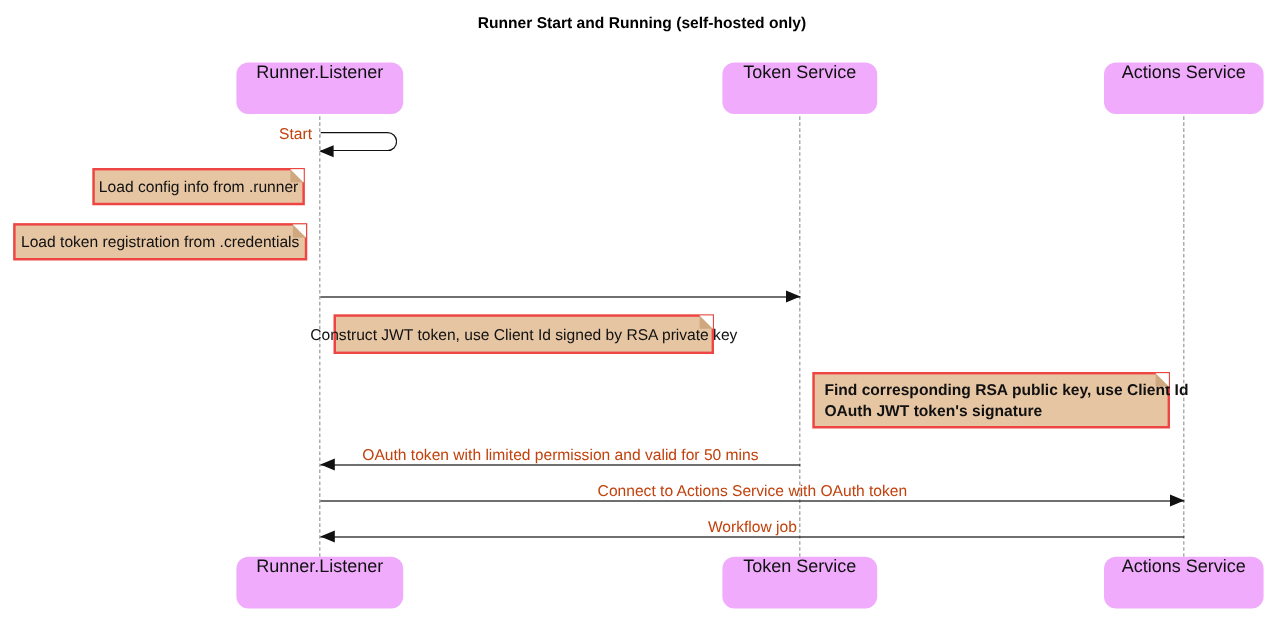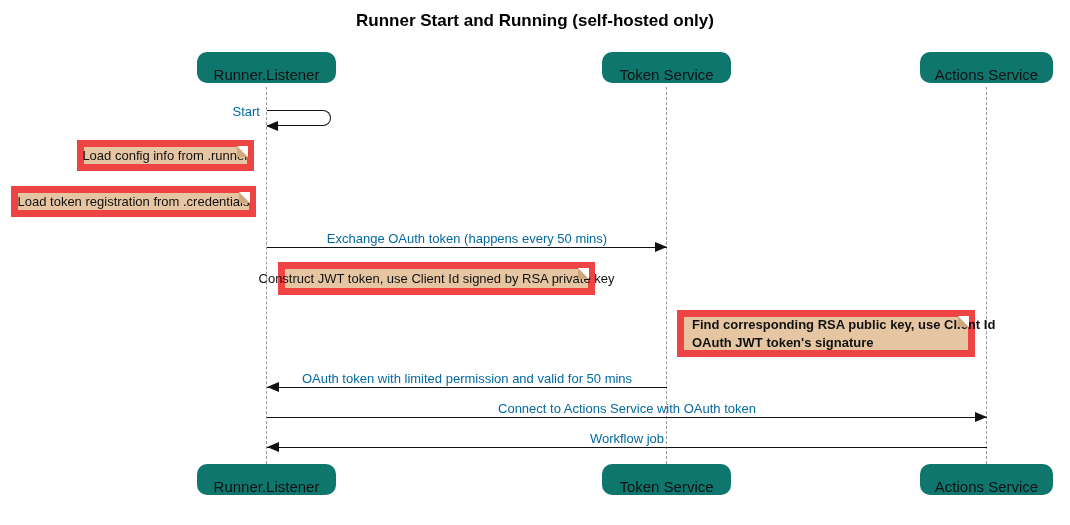--- a/index.html
+++ b/index.html
@@ -12,50 +12,50 @@
     height: 525px;
     background: #ffffff;
     overflow: hidden;
   }
 
   .title {
     position: absolute;
     left: 0; top: 11px;
     width: 1070px;
     text-align: center;
-    font-size: 17px;
+    font-size: 13px;
     font-weight: bold;
     color: #000;
   }
 
   .pbox {
     position: absolute;
-    height: 31px;
-    background: #0f766e;
+    height: 43px;
+    background: #f0abfc;
     border-radius: 10px;
     display: flex;
-    align-items: flex-end;
+    align-items: flex-start;
     justify-content: center;
     font-size: 15px;
     color: #111;
   }
 
   .lifeline {
     position: absolute;
     top: 87px;
     height: 377px;
     width: 0;
     border-left: 1px dashed #999;
   }
 
   .msg-label {
     position: absolute;
     font-size: 13px;
     line-height: 15px;
-    color: #0369a1;
+    color: #c2410c;
     text-align: center;
     white-space: nowrap;
   }
 
   .msg-line {
     position: absolute;
     height: 0;
     border-top: 1px solid #111;
   }
 
@@ -73,21 +73,21 @@
     left: 267px; top: 110px;
     width: 64px; height: 16px;
     border: 1px solid #111;
     border-left: none;
     border-radius: 0 9px 9px 0;
   }
 
   .note {
     position: absolute;
     background: #E6C5A3;
-    border: 7px solid #ef4444;
+    border: 2px solid #ef4444;
     font-size: 13px;
     line-height: 18px;
     color: #111;
     display: flex;
     align-items: center;
     justify-content: center;
     white-space: nowrap;
   }
   .note::after {
     content: "";
@@ -131,21 +131,20 @@
   <div class="arrow-l" style="left:266px; top:121px;"></div>
 
   <div class="note" style="left:77px; top:140px; width:177px; height:31px;">
     <span>Load config info from .runner</span>
   </div>
 
   <div class="note" style="left:11px; top:186px; width:245px; height:31px;text-align:right;">
     <span>Load token registration from .credentials</span>
   </div>
 
-  <div class="msg-label" style="left:267px; top:231px; width:400px;">Exchange OAuth token (happens every 50 mins)</div>
   <div class="msg-line" style="left:267px; top:247px; width:400px;"></div>
   <div class="arrow-r" style="left:655px; top:242px;"></div>
 
   <div class="note" style="left:278px; top:262px; width:317px; height:33px;">
     <span>Construct JWT token, use Client Id signed by RSA private key</span>
   </div>
 
   <div class="note multiline" style="left:677px; top:310px; width:298px; height:47px;font-weight:bold;">
     <span>Find corresponding RSA public key, use Client Id</span>
     <span>OAuth JWT token's signature</span>

